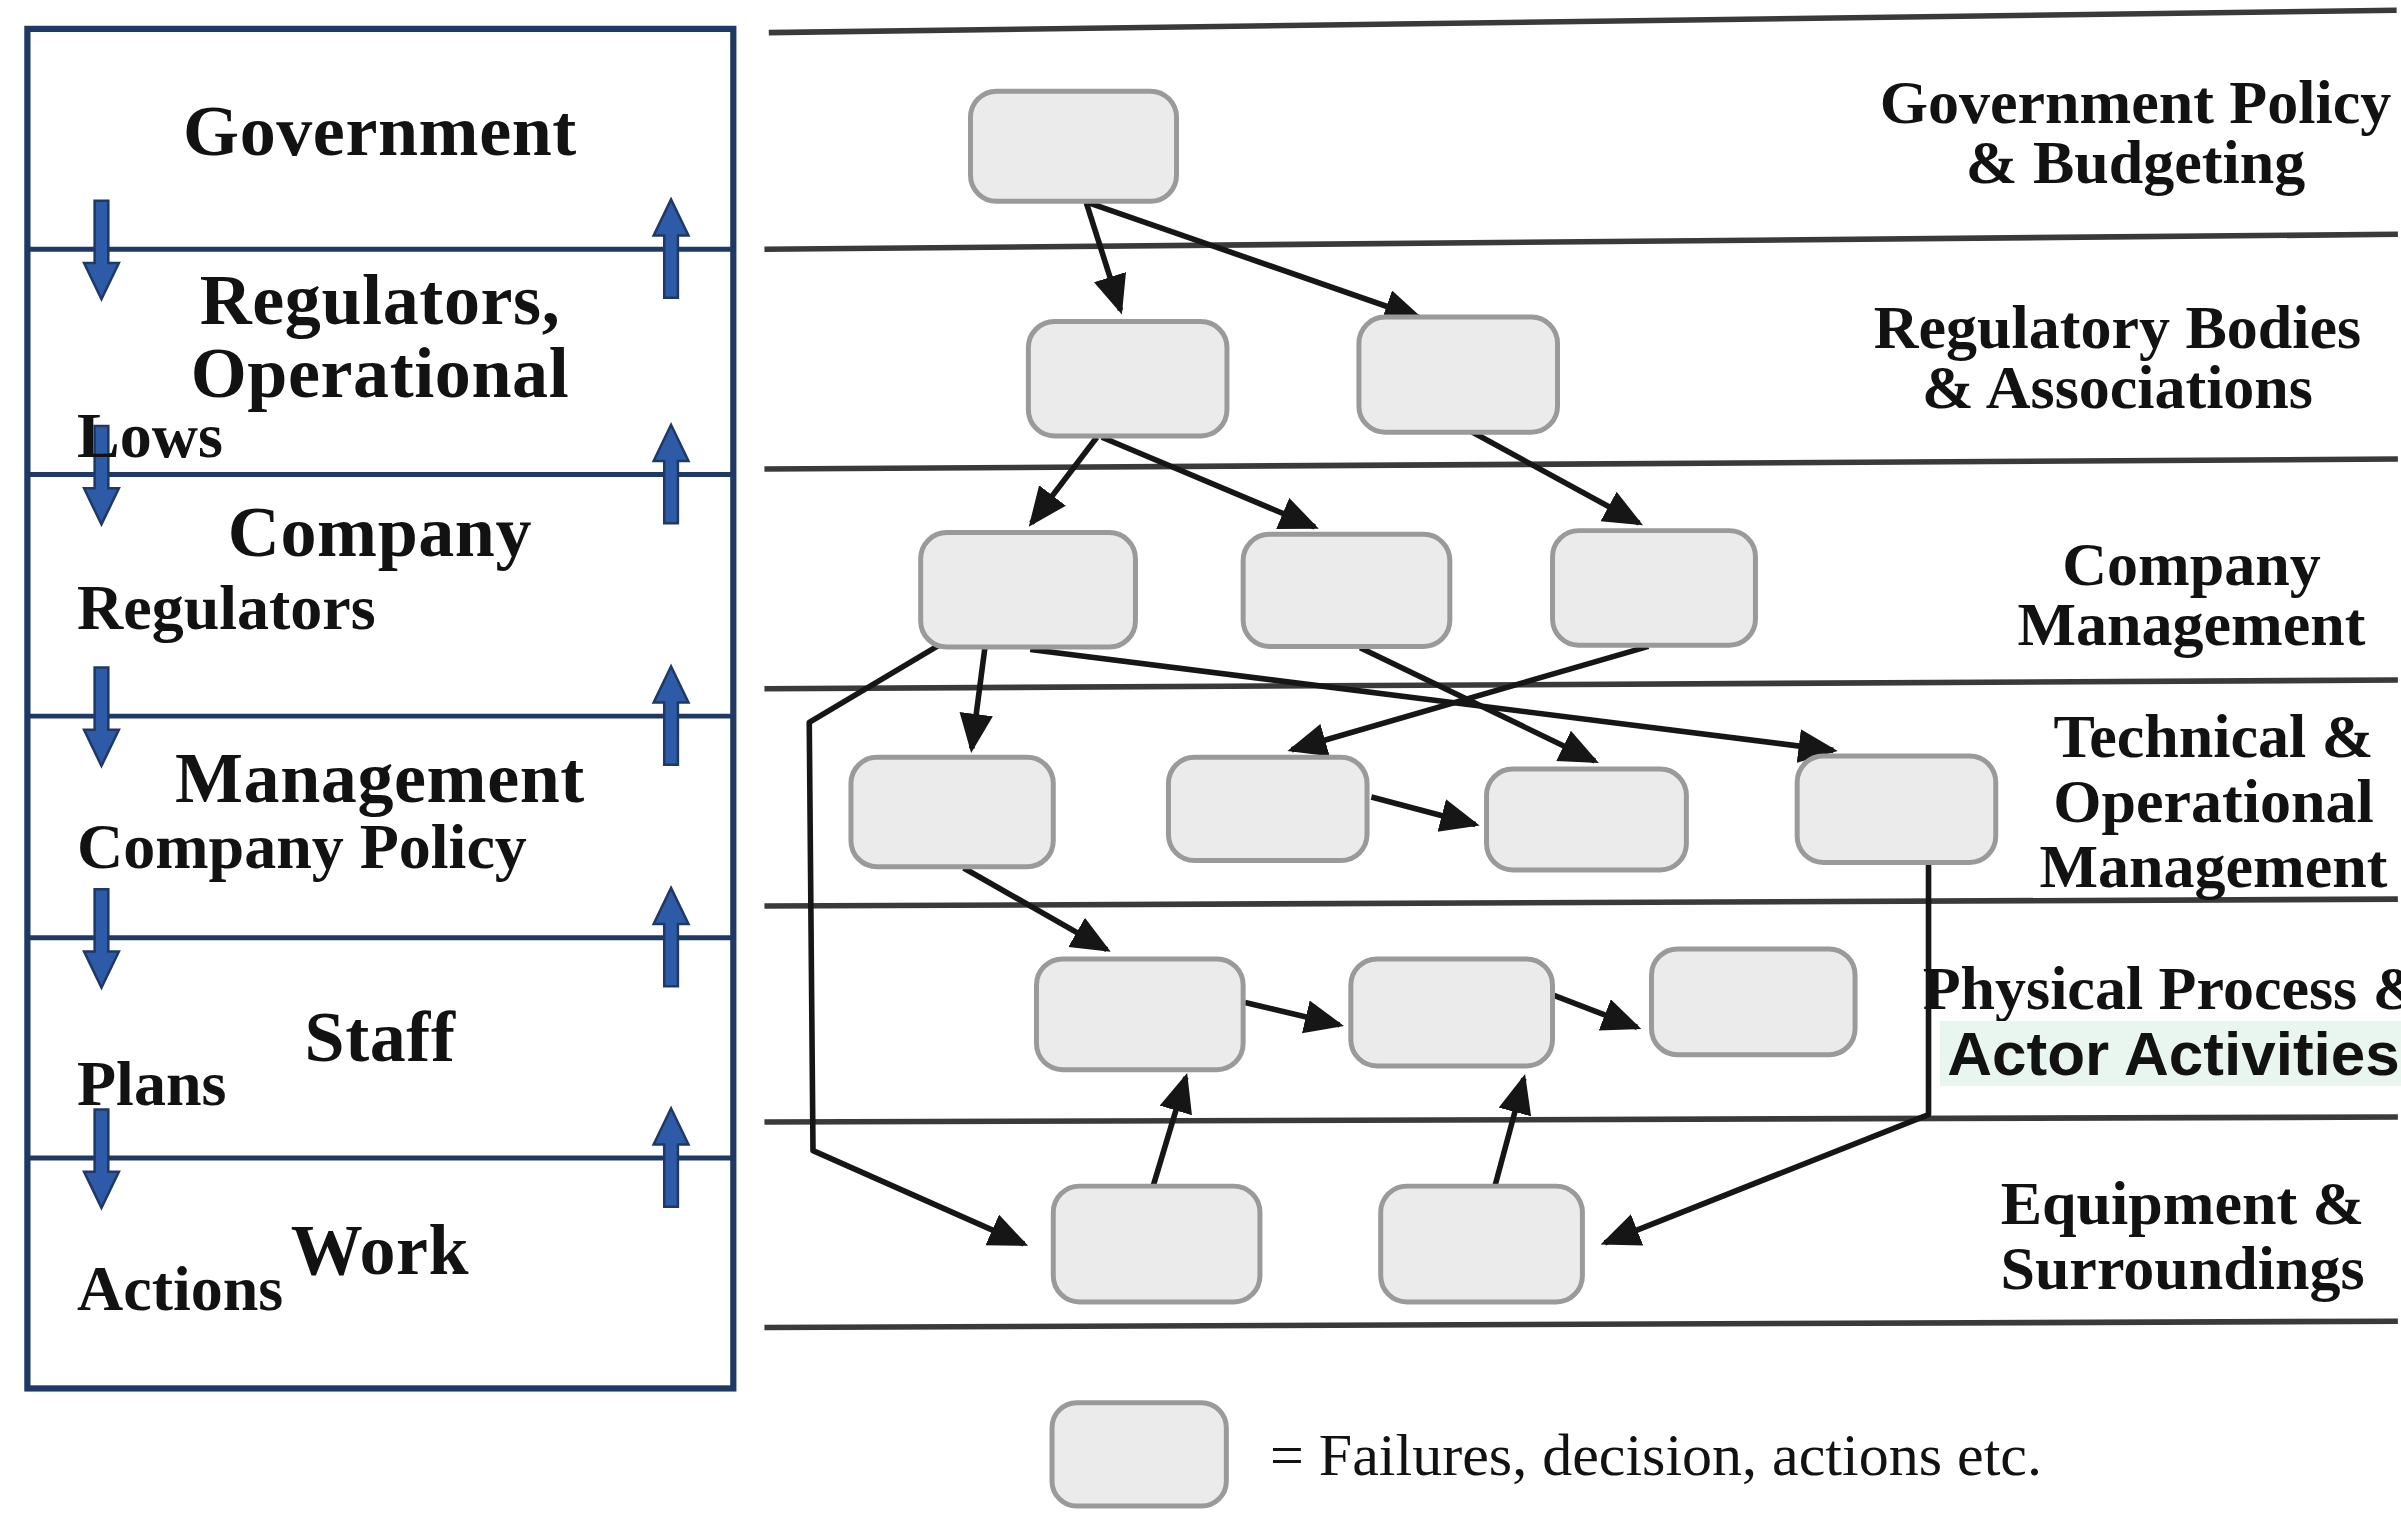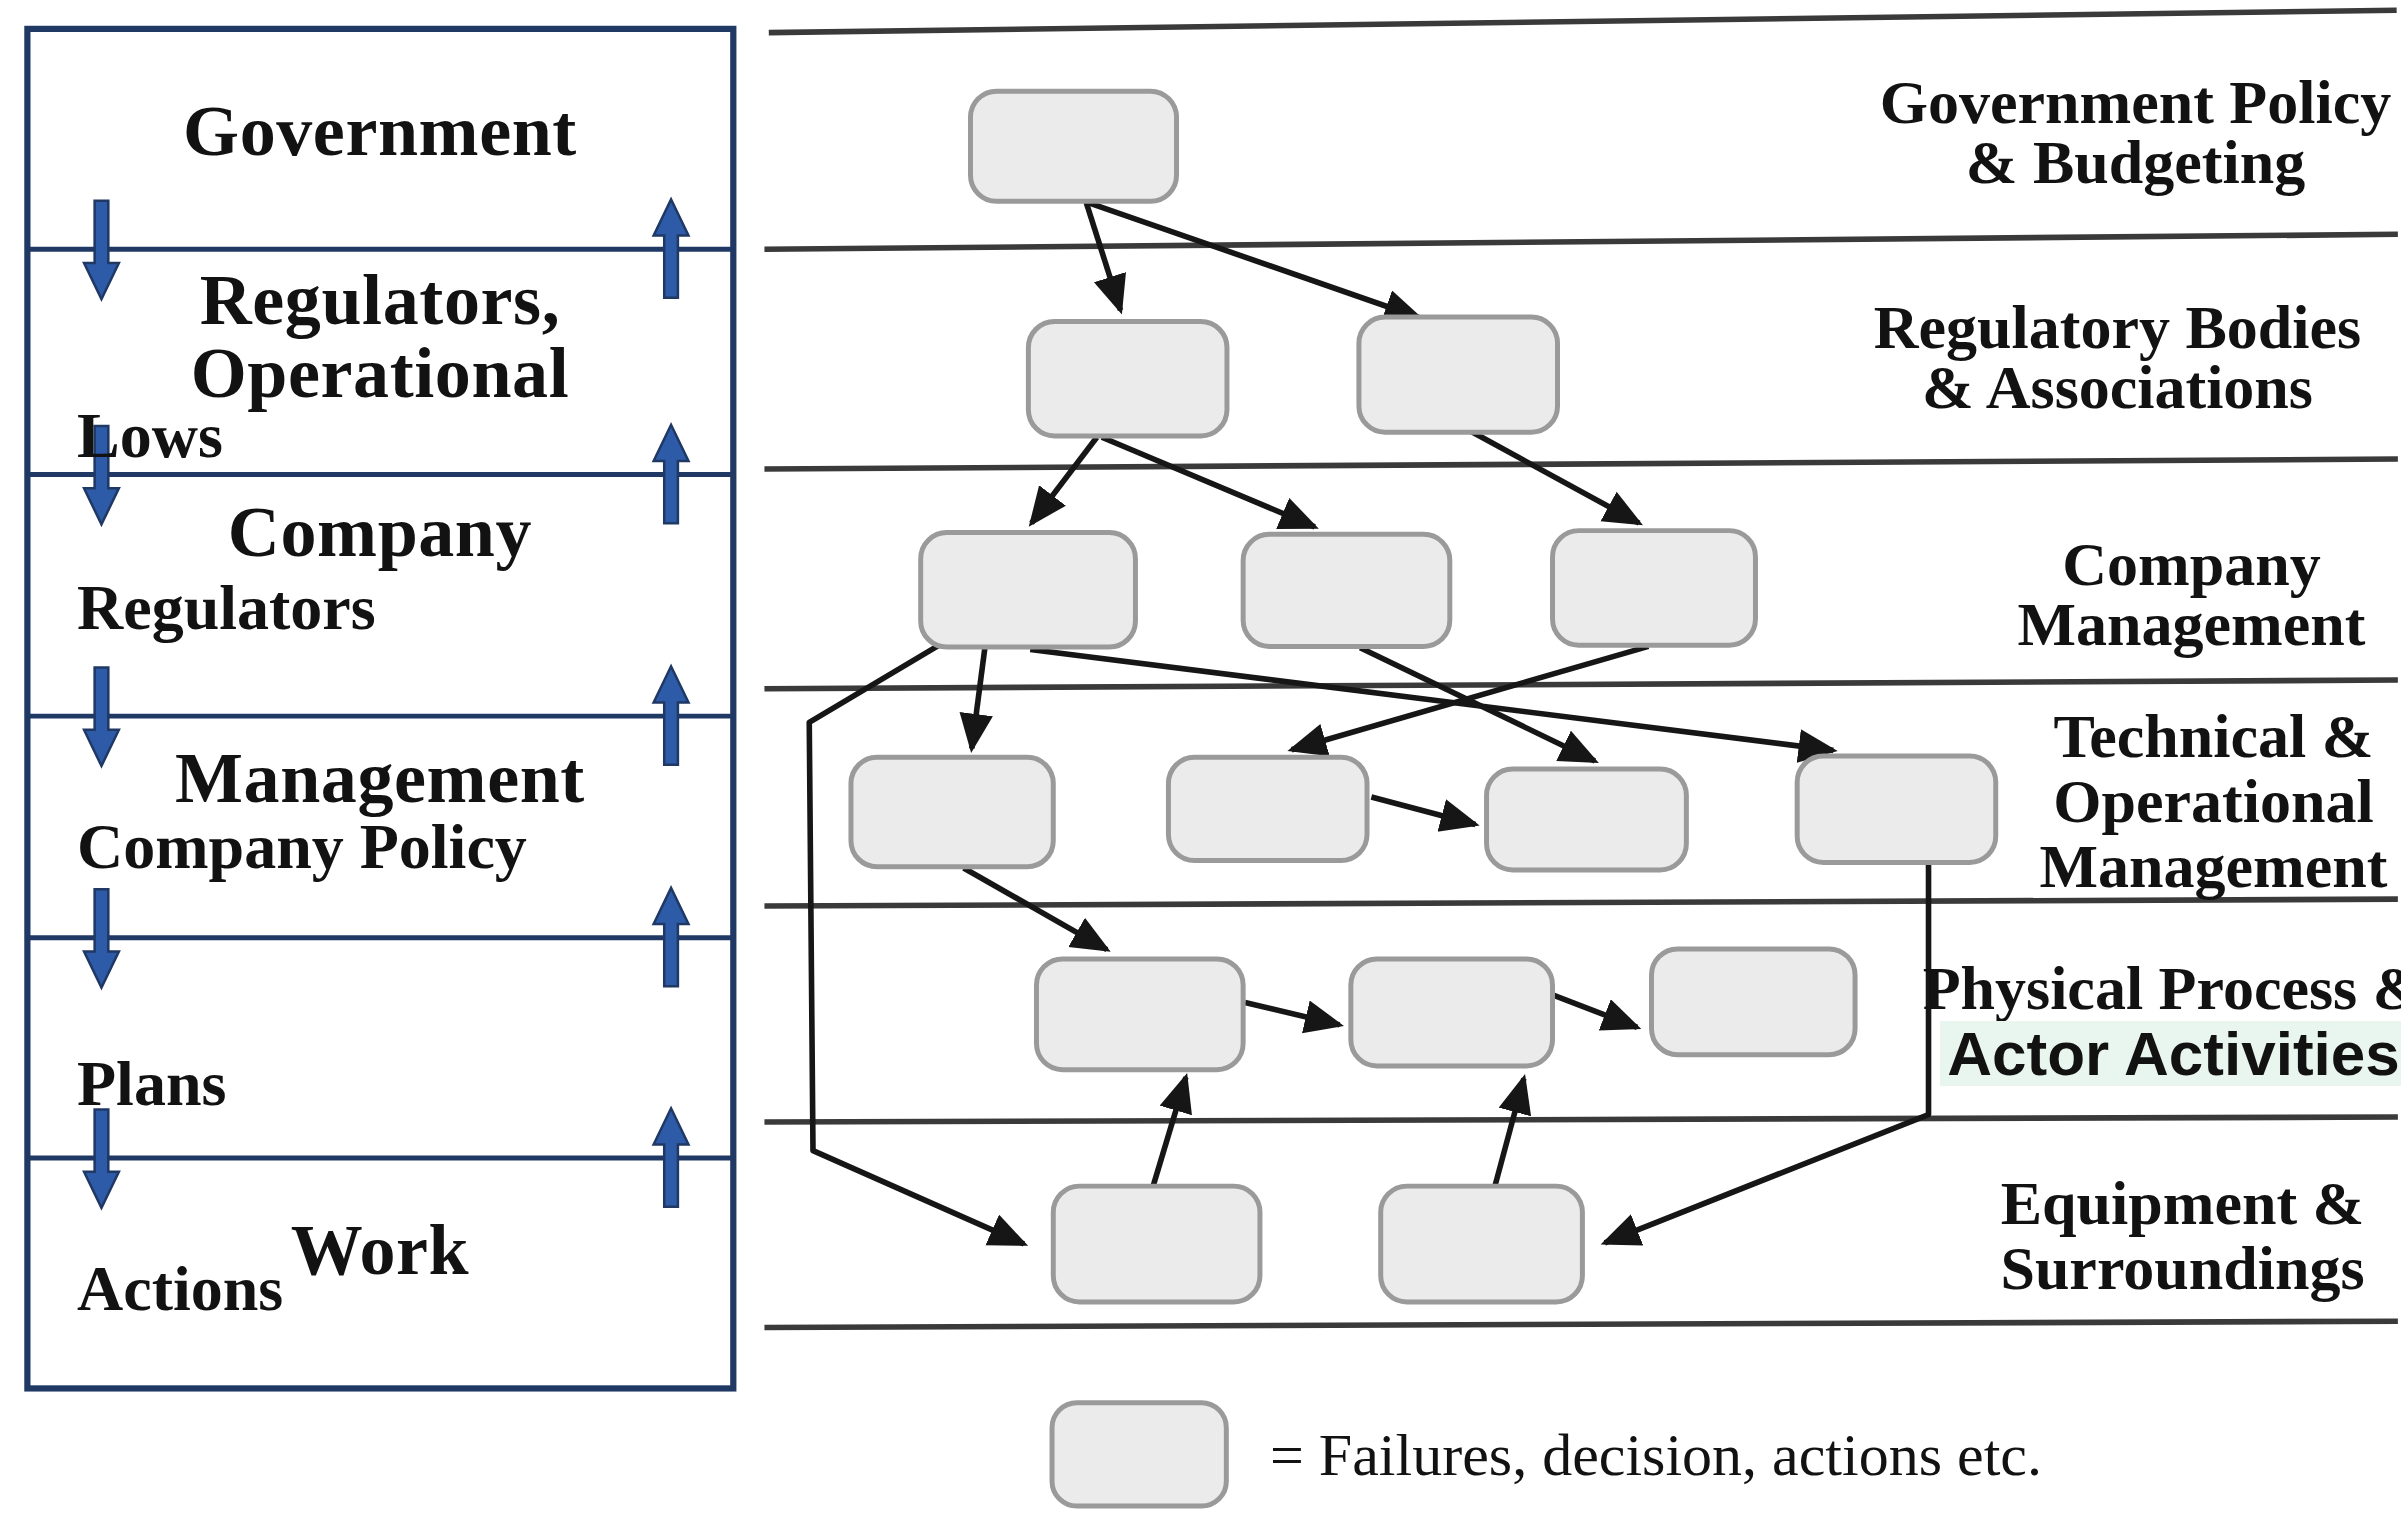--- a/index.html
+++ b/index.html
@@ -104,20 +104,23 @@
   <div class="lvl" style="top:264px">
     <div>Regulators,</div>
     <div>Operational</div>
   </div>
   <div class="lvl" style="top:496px">
     <div>Company</div>
   </div>
   <div class="lvl" style="top:742px">
     <div>Management</div>
   </div>
+  <div class="lvl" style="top:1001px">
+    <div>Staff</div>
+  </div>
   <div class="lvl" style="top:1214px">
     <div>Work</div>
   </div>
 
   <div class="flw" style="top:403px">Lows</div>
   <div class="flw" style="top:575px">Regulators</div>
   <div class="flw" style="top:814px">Company Policy</div>
   <div class="flw" style="top:1051px">Plans</div>
   <div class="flw" style="top:1256px">Actions</div>
 

